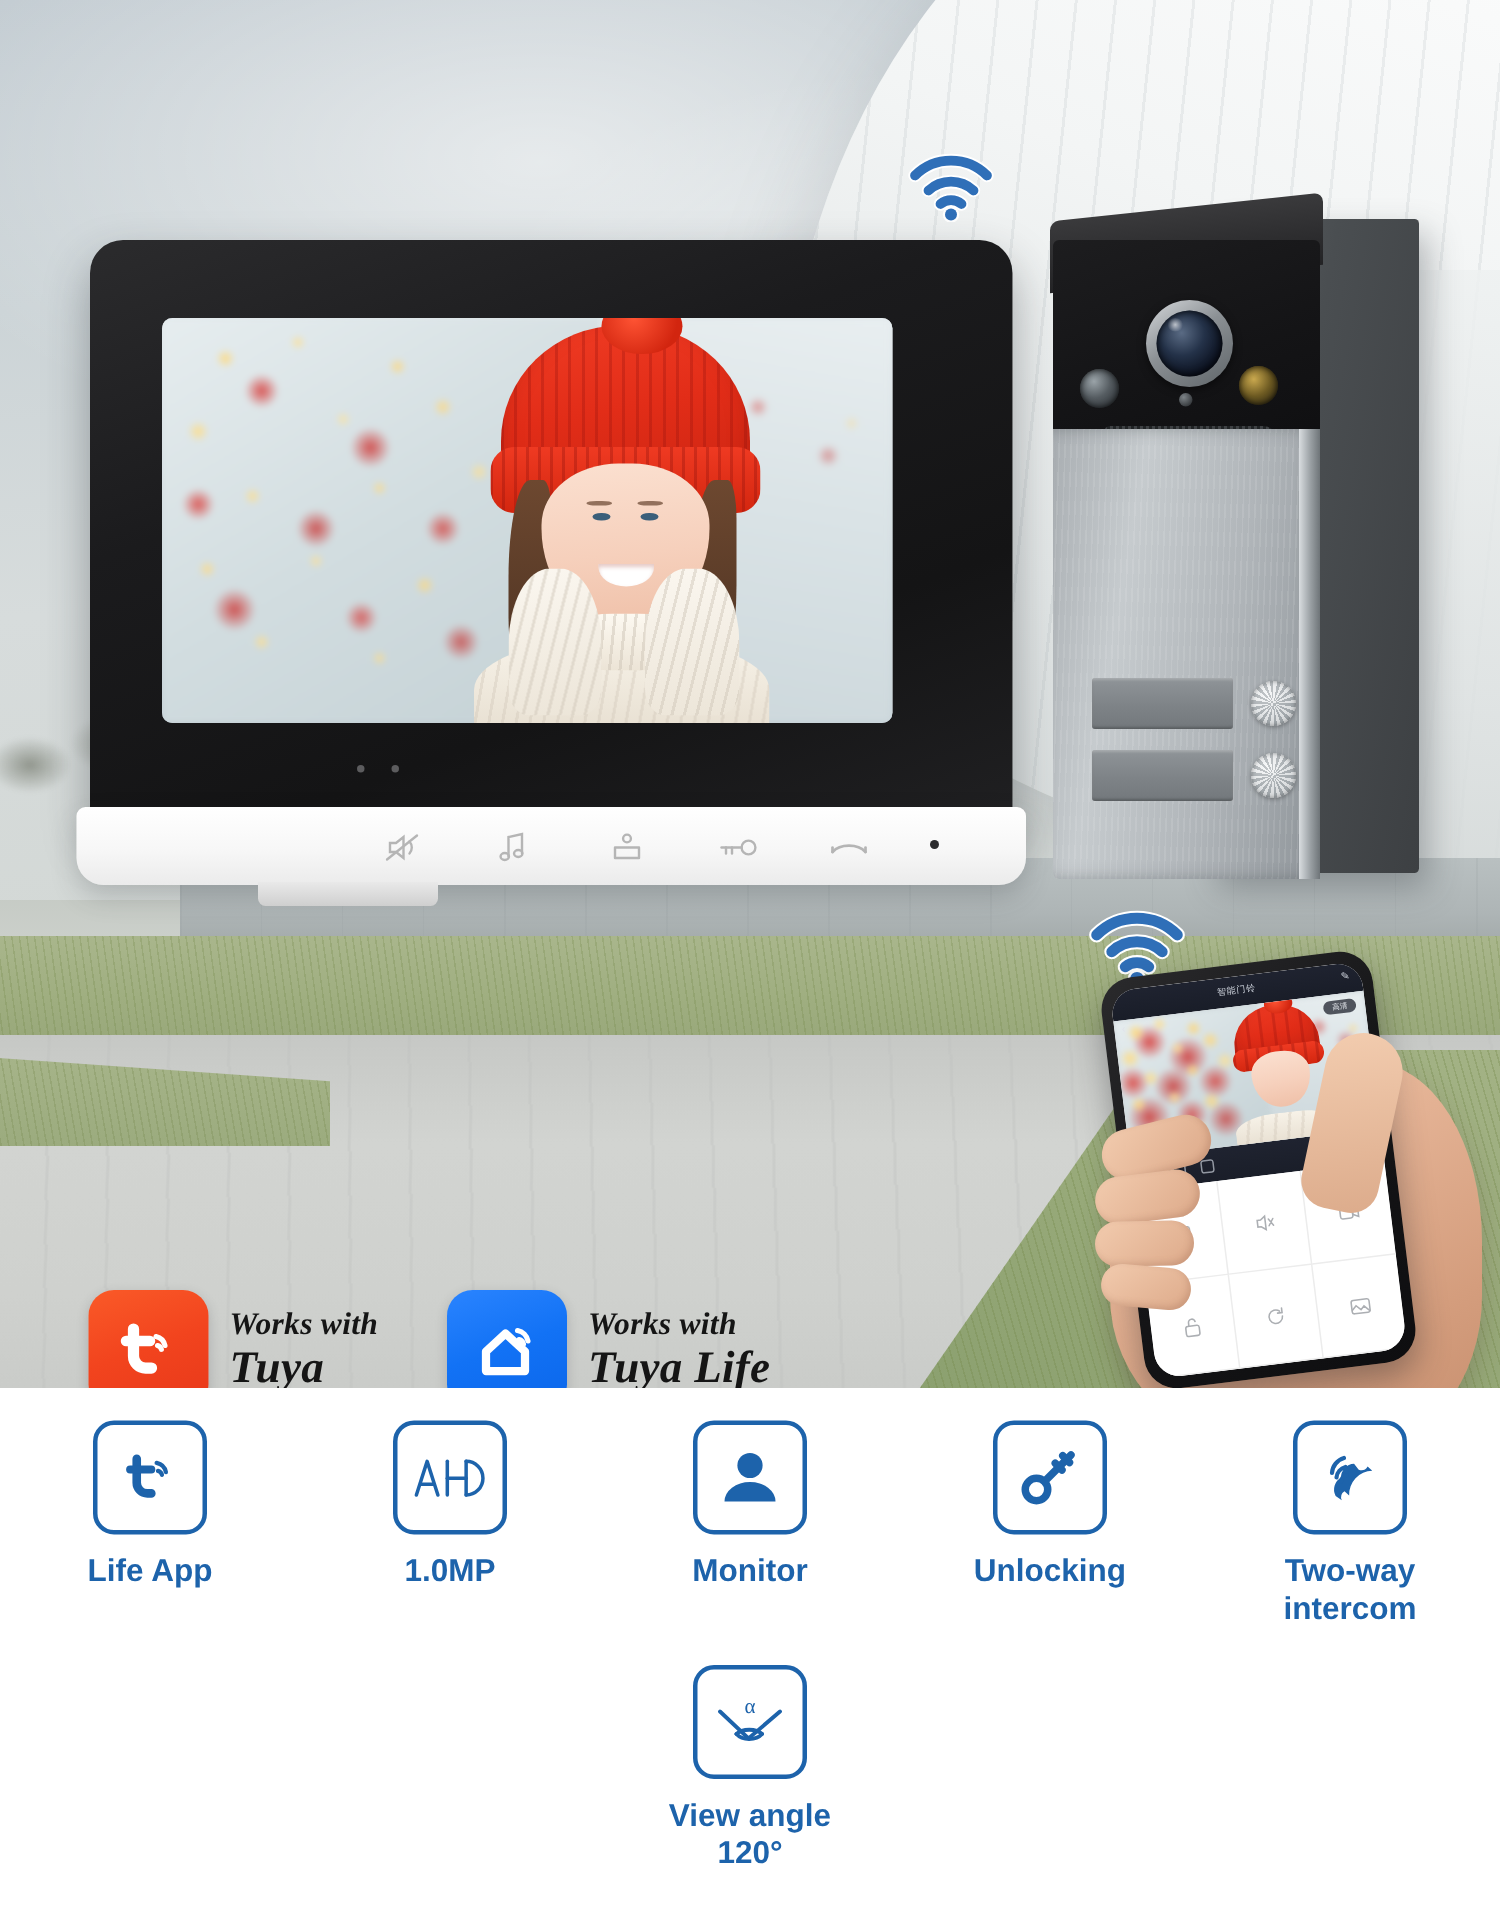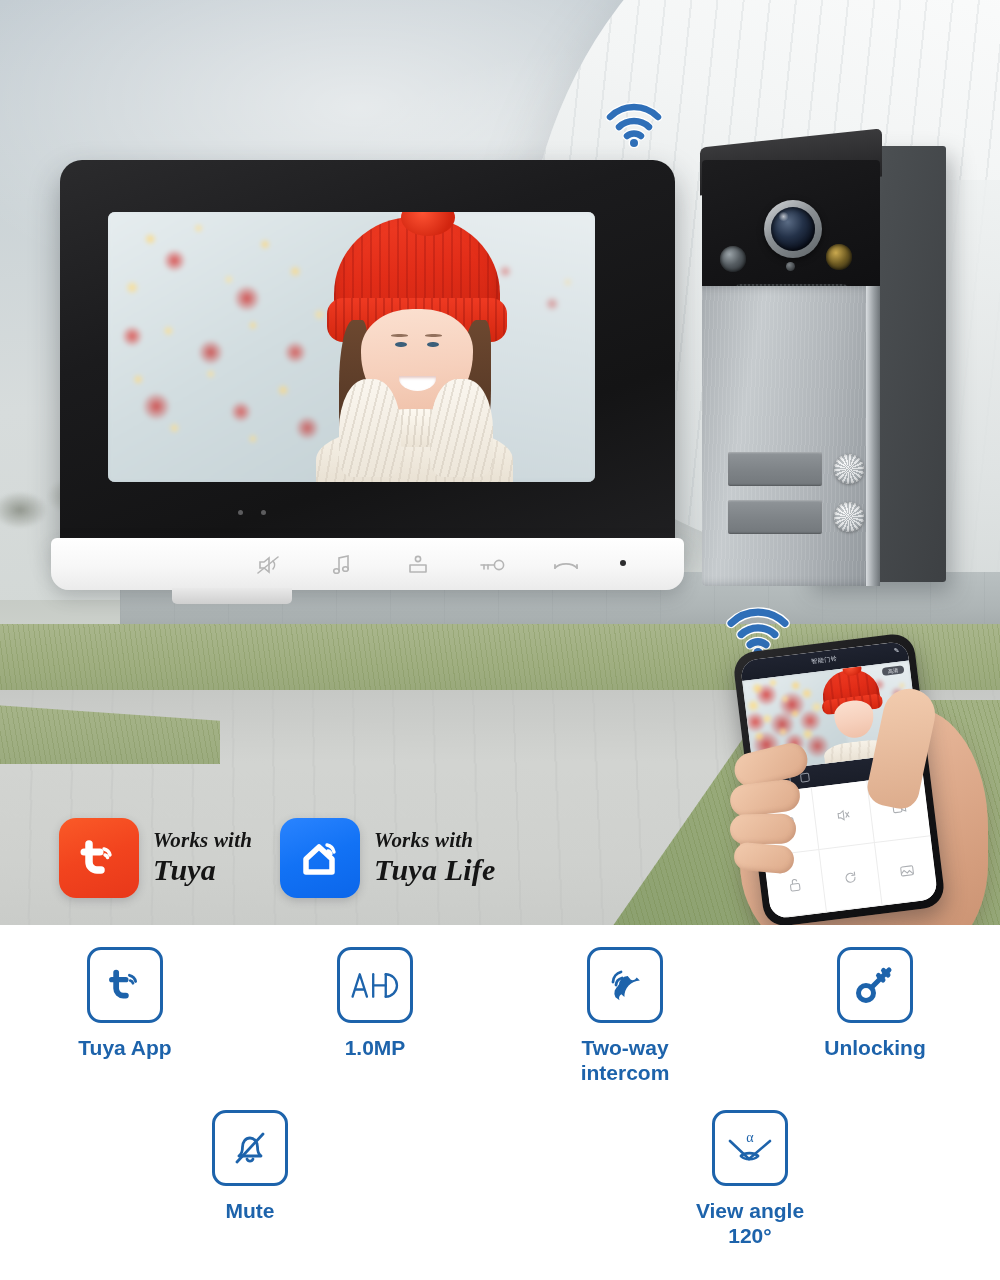--- a/index.html
+++ b/index.html
@@ -405,21 +405,21 @@
   }
   .app-cell {
     display: flex; align-items: center; justify-content: center;
     border-right: 1px solid #ececec; border-bottom: 1px solid #ececec;
     color: #8c9096;
   }
   .app-cell:nth-child(3n) { border-right: none; }
   .app-cell svg { opacity: .72; }
 
   
-  .badges { position: absolute; left: 34px; top: 818px; display: flex; gap: 28px; align-items: center; padding-left: 25px; }
+  .badges { position: absolute; left: 34px; top: 860px; display: flex; gap: 46px; align-items: center; padding-left: 25px; }
   .badge { display: flex; align-items: center; gap: 14px; }
   .badge-logo {
     width: 80px; height: 80px; border-radius: 17px;
     display: flex; align-items: center; justify-content: center;
     box-shadow: 0 3px 8px rgba(60,60,70,.22);
   }
   .badge-logo.tuya { background: linear-gradient(160deg, #fa5a28 0%, #f2441e 48%, #e8381a 100%); }
   .badge-logo.smartlife { background: linear-gradient(160deg, #2a84ff 0%, #1272f5 48%, #0b66ea 100%); }
   .badge-text {
     font-family: "Liberation Serif", serif;
@@ -714,78 +714,77 @@
         <div class="feat-icon">
           <svg width="46" height="46" viewBox="0 0 52 52">
             <path d="M16 12 v18 a8 8 0 0 0 8 8 h3" fill="none" stroke="#1d63ab" stroke-width="6.5" stroke-linecap="round"></path>
             <path d="M11 20 h16" fill="none" stroke="#1d63ab" stroke-width="6" stroke-linecap="round"></path>
             <g fill="none" stroke="#1d63ab" stroke-width="3.2" stroke-linecap="round">
               <path d="M31 15 a9 9 0 0 1 7 7"></path>
               <path d="M32 21 a4 4 0 0 1 3 3"></path>
             </g>
           </svg>
         </div>
-        <div class="feat-label">Tuya App</div>
+        <div class="feat-label">Life App</div>
       </div>
 
       <div class="feat">
         <div class="feat-icon">
           <svg width="52" height="34" viewBox="0 0 58 34" fill="none" stroke="#1d63ab" stroke-width="2.6" stroke-linecap="round" stroke-linejoin="round">
             <path d="M4 30 L12 5 L20 30"></path>
             <path d="M7.5 22 H16.5"></path>
             <path d="M27 5 V30"></path>
             <path d="M41 5 V30"></path>
             <path d="M27 17.5 H41"></path>
             <path d="M41 5 a12.5 12.5 0 0 1 0 25"></path>
           </svg>
         </div>
         <div class="feat-label">1.0MP</div>
       </div>
 
+      <div class="feat">
+        <div class="feat-icon">
+          <svg width="44" height="44" viewBox="0 0 44 44" fill="#1d63ab">
+            <circle cx="22" cy="14" r="8.4"></circle>
+            <path d="M5 38 a17 13 0 0 1 34 0 z"></path>
+          </svg>
+        </div>
+        <div class="feat-label">Monitor</div>
+      </div>
+
+      <div class="feat">
+        <div class="feat-icon">
+          <svg width="46" height="46" viewBox="0 0 46 46" fill="none" stroke="#1d63ab" stroke-width="5" stroke-linecap="round" stroke-linejoin="round">
+            <circle cx="14" cy="31" r="7.5"></circle>
+            <path d="M19.5 25.5 L37 8"></path>
+            <path d="M31.5 8.5 L36 13"></path>
+            <path d="M26.5 13.5 L31 18"></path>
+          </svg>
+        </div>
+        <div class="feat-label">Unlocking</div>
+      </div>
 
       <div class="feat">
         <div class="feat-icon">
           <svg width="46" height="46" viewBox="0 0 46 46">
             <path d="M29 23 a9 9 0 0 1 -9 9 l-3 -4 a5 5 0 0 0 -6 2 l-3 -3 a16 16 0 0 0 16 -16 l3 3 a5 5 0 0 0 2 -6 l4 3 a9 9 0 0 1 -4 12 z" fill="#1d63ab" transform="rotate(178 23 23)"></path>
             <g fill="none" stroke="#1d63ab" stroke-width="2.8" stroke-linecap="round">
               <path d="M11 20 a11 11 0 0 1 8 -10"></path>
               <path d="M14 23 a8 8 0 0 1 6 -7"></path>
               <path d="M17 26 a5 5 0 0 1 4 -4.5"></path>
             </g>
           </svg>
         </div>
         <div class="feat-label">Two-way
 intercom</div>
       </div>
-
-      <div class="feat">
-        <div class="feat-icon">
-          <svg width="46" height="46" viewBox="0 0 46 46" fill="none" stroke="#1d63ab" stroke-width="5" stroke-linecap="round" stroke-linejoin="round">
-            <circle cx="14" cy="31" r="7.5"></circle>
-            <path d="M19.5 25.5 L37 8"></path>
-            <path d="M31.5 8.5 L36 13"></path>
-            <path d="M26.5 13.5 L31 18"></path>
-          </svg>
-        </div>
-        <div class="feat-label">Unlocking</div>
-      </div>
     </div>
 
     <div class="feat-row r2">
 
-      <div class="feat">
-        <div class="feat-icon">
-          <svg width="44" height="44" viewBox="0 0 44 44" fill="none" stroke="#1d63ab" stroke-width="2.8" stroke-linecap="round" stroke-linejoin="round">
-            <path d="M11 30 h22 c-3 -2 -3.5 -5 -3.5 -9 c0 -5 -3 -9 -7.5 -9 s-7.5 4 -7.5 9 c0 4 -0.5 7 -3.5 9 z"></path>
-            <path d="M19 33 a3.2 3.2 0 0 0 6 0"></path>
-            <path d="M9 36 L35 8"></path>
-          </svg>
-        </div>
-        <div class="feat-label">Mute</div>
-      </div>
 
       <div class="feat">
         <div class="feat-icon">
           <svg width="50" height="40" viewBox="0 0 50 40" fill="none" stroke="#1d63ab" stroke-width="2.6" stroke-linecap="round">
             <path d="M5 13 L24 31 L45 13"></path>
             <path d="M16 28 a10 6 0 0 1 17 0"></path>
             <path d="M16 28 a10 7 0 0 0 17 0"></path>
             <text x="25" y="14" font-family="Liberation Serif, serif" font-size="14" fill="#1d63ab" stroke="none" text-anchor="middle">α</text>
           </svg>
         </div>

